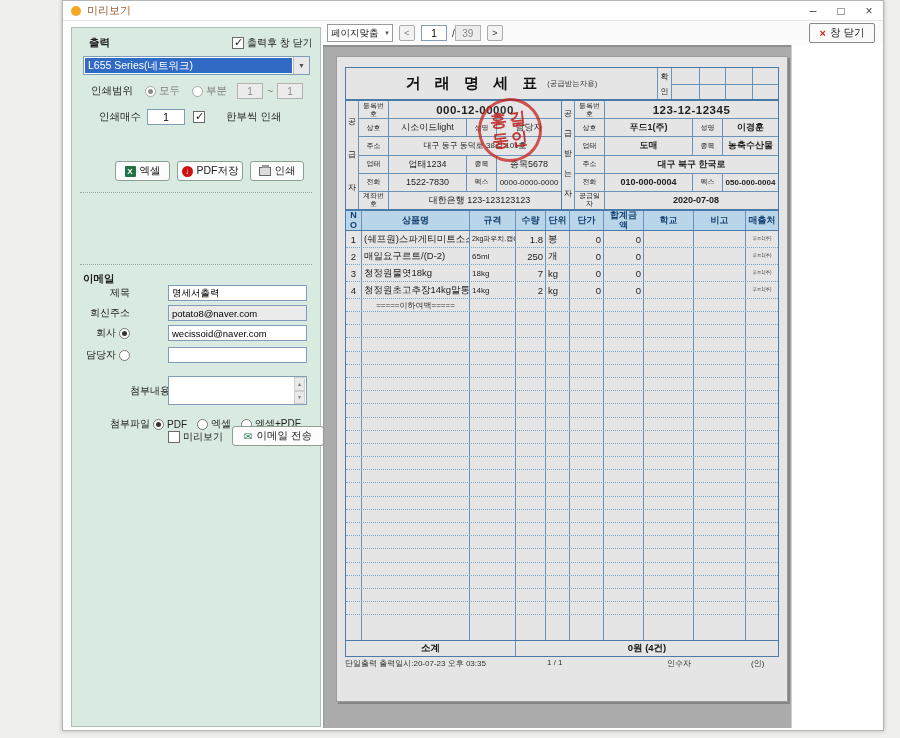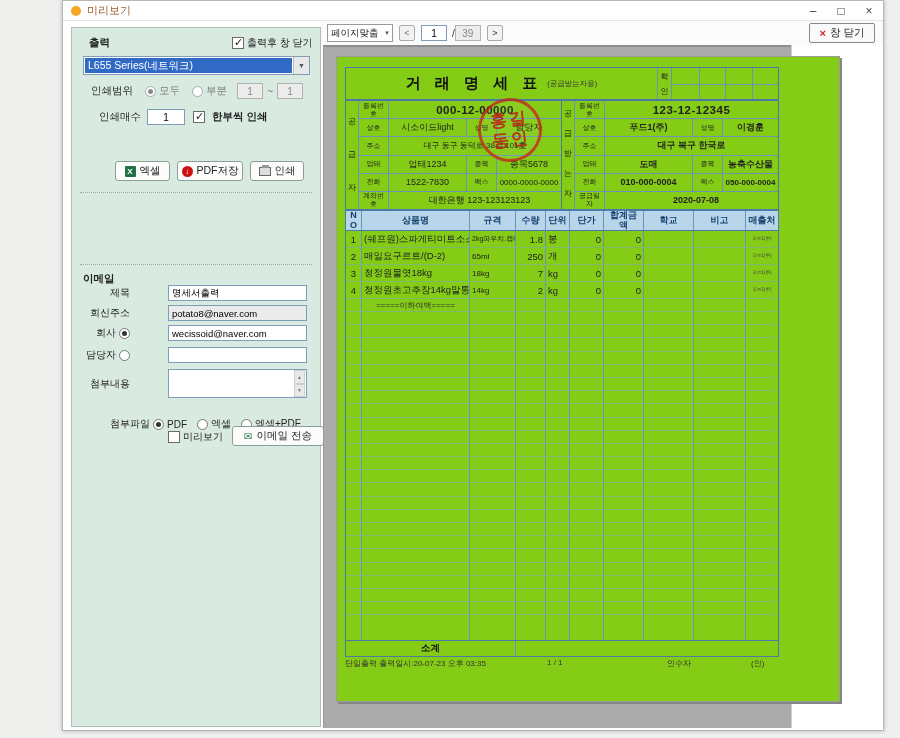--- a/index.html
+++ b/index.html
@@ -69,21 +69,21 @@
   .slash { margin-left:5px; font-size:10px; color:#333; }
   .close-btn { position:absolute; right:8px; top:2px; width:66px; height:20px; border:1px solid #888;
                border-radius:2px; background:#fafafa; display:flex; align-items:center; justify-content:center;
                gap:4px; font-size:10.5px; color:#222; }
   .close-x { color:#d42020; font-weight:bold; font-size:11px; }
 
   
   .preview { position:absolute; left:260px; top:44px; width:468px; height:683px; background:#ababab;
              border-top:2px solid #8e8e8e; border-left:1px solid #999; }
   .right-strip { position:absolute; left:728px; top:44px; right:0; height:683px; background:#fff; border-left:1px solid #cfcfcf; }
-  .page { position:absolute; left:12px; top:9px; width:504px; height:646px; background:#84cc16;
+  .page { position:absolute; left:12px; top:9px; width:452px; height:646px; background:#e5e5e5;
           border:1px solid #9c9c9c; box-shadow:2px 2px 0 #858585; }
   .inv-head { position:absolute; left:8px; top:10px; width:434px; height:33px; border:1.5px solid #4a7aa8; display:flex; }
   .title-box { flex:1; display:flex; align-items:center; justify-content:center; gap:5px; }
   .doc-title { font-size:15px; font-weight:bold; letter-spacing:5px; color:#111; }
   .doc-sub { font-size:7.5px; color:#333; }
   .confirm-strip { width:15px; border-left:1px solid #6b93b8; border-right:1px solid #6b93b8;
                    font-size:8px; color:#222; word-break:break-all; text-align:center; line-height:15px; padding-top:1px; }
   .confirm-grid { width:106px; display:grid; grid-template-columns:repeat(4,1fr); grid-template-rows:1fr 1fr; }
   .confirm-grid div { border-left:1px solid #6b93b8; border-top:1px solid #6b93b8; }
   .confirm-grid div:nth-child(-n+4){ border-top:none; }
@@ -173,21 +173,21 @@
       <span class="dim" style="margin-left:3px;">부분</span>
       <input class="mini-input dis" style="width: 26px; margin-left: 10px;" value="1">
       <span class="dim" style="margin-left:4px;">~</span>
       <input class="mini-input dis" style="width: 26px; margin-left: 4px;" value="1">
     </div>
 
     <div class="lp-row" style="top:80px;">
       <span style="margin-left:27px;">인쇄매수</span>
       <input class="mini-input" style="width: 38px; margin-left: 6px;" value="1">
       <span class="cb checked" style="margin-left:8px;"></span>
-      <span style="margin-left:7px;font-weight:bold;">한부씩 인쇄</span>
+      <span style="margin-left:21px;">한부씩 인쇄</span>
     </div>
 
 
     <div class="lp-row" style="top:132px; height:22px;">
       <div class="btn" style="margin-left:43px; width:55px;">
         <span class="icon-xl">X</span>
         <span>엑셀</span>
       </div>
       <div class="btn" style="margin-left:7px; width:66px;">
         <span class="icon-pdf">↓</span>
@@ -217,21 +217,21 @@
     <div class="erow" style="top:297px;">
       <span class="elabel" style="width:44px;">회사</span>
       <span class="rb on"></span>
       <input class="einput" value="wecissoid@naver.com" style="">
     </div>
     <div class="erow" style="top:319px;">
       <span class="elabel" style="width:44px;">담당자</span>
       <span class="rb"></span>
       <input class="einput" value="" style="">
     </div>
-    <div class="erow" style="top:341px; height:29px;">
+    <div class="erow" style="top:348px; height:29px;padding-left:40px;">
       <span class="elabel">첨부내용</span>
       <textarea class="etext" style=""></textarea>
       <span class="spin">
           <span>▲</span>
           <span>▼</span>
         </span>
     </div>
     <div class="erow" style="top:388px;padding-left:20px;">
       <span class="elabel">첨부파일</span>
       <span class="rb on"></span>
@@ -333,28 +333,28 @@
                 <div class="ilabel">등록번호</div>
                 <div class="ival reg">123-12-12345</div>
               </div>
             <div class="irow">
                 <div class="ilabel">상호</div>
                 <div class="ival fix bold" style="width:88px;">푸드1(주)</div>
                 <div class="ilabel mid">성명</div>
                 <div class="ival bold">이경훈</div>
               </div>
             <div class="irow">
-                <div class="ilabel">주소</div>
-                <div class="ival bold">대구 북구 한국로</div>
-              </div>
-            <div class="irow">
                 <div class="ilabel">업태</div>
                 <div class="ival fix bold" style="width:88px;">도매</div>
                 <div class="ilabel mid">종목</div>
                 <div class="ival bold">농축수산물</div>
+              </div>
+            <div class="irow">
+                <div class="ilabel">주소</div>
+                <div class="ival bold">대구 북구 한국로</div>
               </div>
             <div class="irow">
                 <div class="ilabel">전화</div>
                 <div class="ival fix bold" style="width:88px;">010-000-0004</div>
                 <div class="ilabel mid">팩스</div>
                 <div class="ival bold" style="font-size:8px;">050-000-0004</div>
               </div>
             <div class="irow">
                 <div class="ilabel">공급일자</div>
                 <div class="ival bold">2020-07-08</div>
@@ -730,20 +730,21 @@
             <div class="tc"></div>
           <div class="tc"></div>
             <div class="tc"></div>
           <div class="tc"></div>
             <div class="tc"></div>
           <div class="tc"></div>
             <div class="tc"></div>
         </div>
         <div class="subrow">
           <div>소계</div>
+          <div>0원 (4건)</div>
         </div>
       </div>
 
       <div class="inv-footer">
         <span style="left:0;">단일출력 출력일시:20-07-23 오후 03:35</span>
         <span style="left:202px;">1 / 1</span>
         <span style="left:322px;">인수자</span>
         <span style="left:406px;">(인)</span>
       </div>
 

